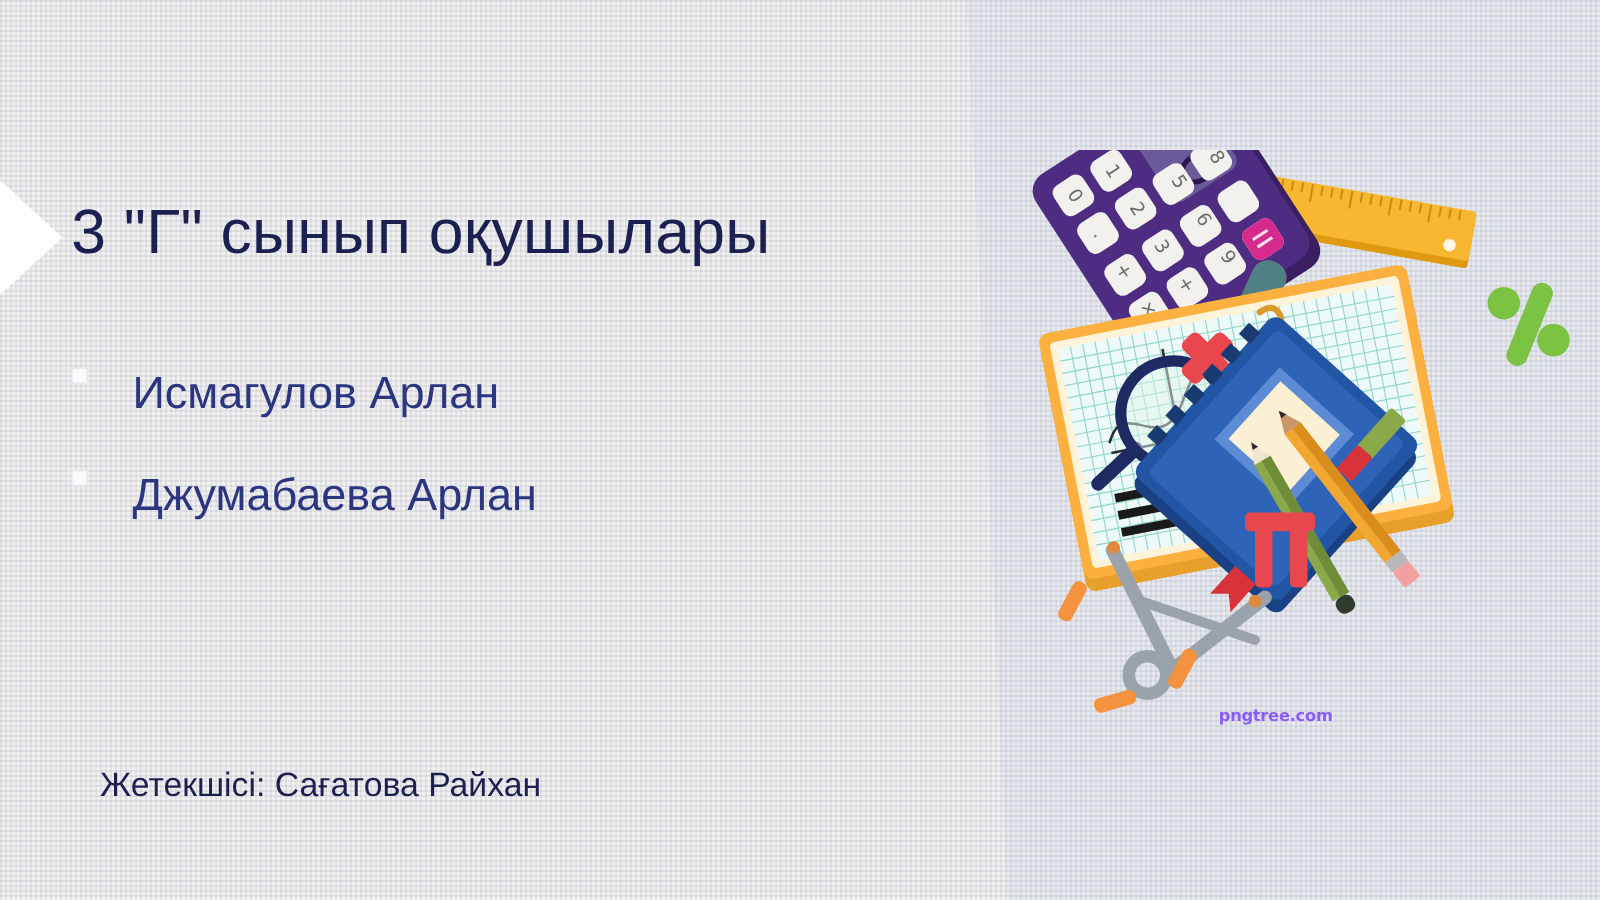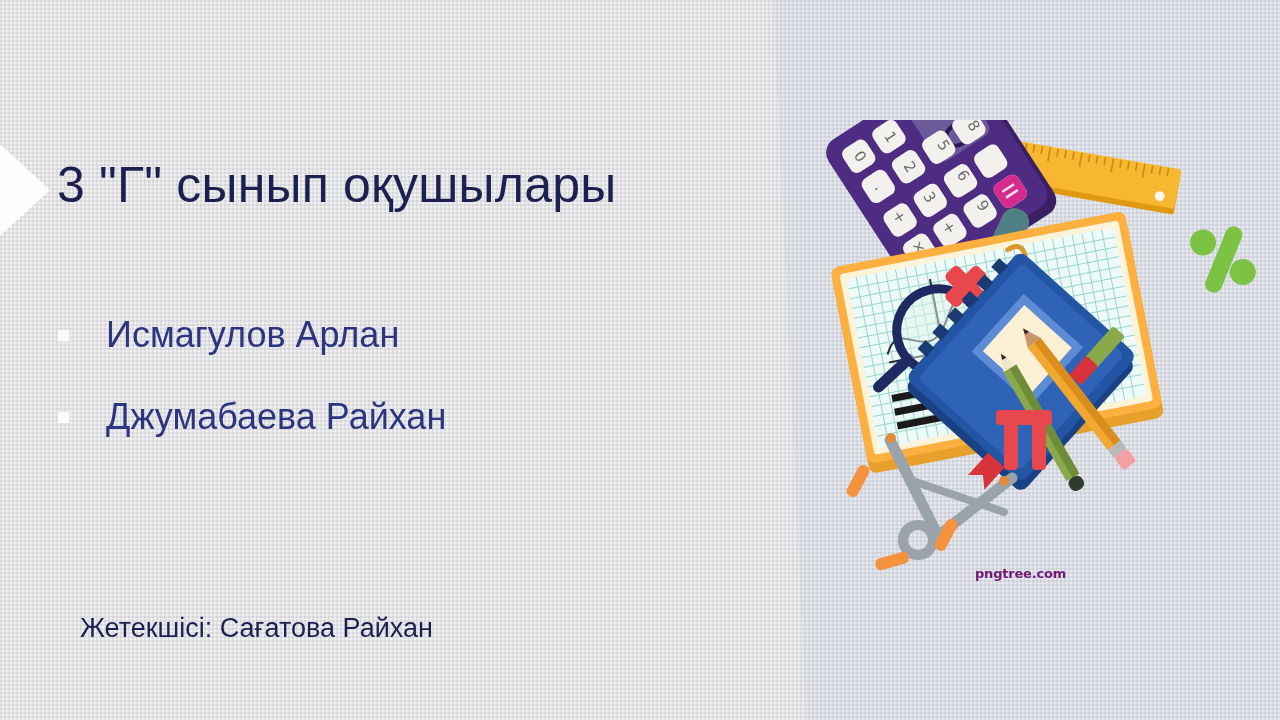--- a/index.html
+++ b/index.html
@@ -93,21 +93,20 @@
     position: absolute;
     left: 57px;
     top: 294px;
     width: 640px;
     margin: 0;
     padding: 0;
     list-style: none;
   }
   .bullet-item {
     display: flex;
-    align-items: center;
     height: 82px;
   }
   .bullet-marker {
     width: 11px;
     height: 11px;
     background: #fbfbfd;
     border: 1px solid #e3e4e9;
     flex: 0 0 auto;
     margin-right: 36px;
   }
@@ -143,21 +142,21 @@
     width: 480px;
     height: 480px;
   }
   .watermark {
     position: absolute;
     left: 975px;
     top: 566px;
     font-size: 13px;
     font-weight: 700;
     letter-spacing: -0.2px;
-    color: #701a75;
+    color: #8b5cf6;
     font-family: "DejaVu Sans", sans-serif;
   }
 </style>
 </head>
 <body>
 
 <div id="slide">
 
   <div class="bg-left"></div>
   <div class="bg-right"></div>
@@ -169,21 +168,21 @@
 
     <div class="slide-title">3 "Г" сынып оқушылары</div>
 
     <ul class="bullet-list">
       <li class="bullet-item">
         <span class="bullet-marker"></span>
         <span class="bullet-text">Исмагулов Арлан</span>
       </li>
       <li class="bullet-item">
         <span class="bullet-marker"></span>
-        <span class="bullet-text">Джумабаева Райхан</span>
+        <span class="bullet-text">Джумабаева Арлан</span>
       </li>
     </ul>
 
     <div class="footer-line">
       <span class="footer-label">Жетекшісі:</span>
       <span class="footer-value">Сағатова Райхан</span>
     </div>
   </div>
 
   <svg class="illustration" viewBox="0 0 480 480">

